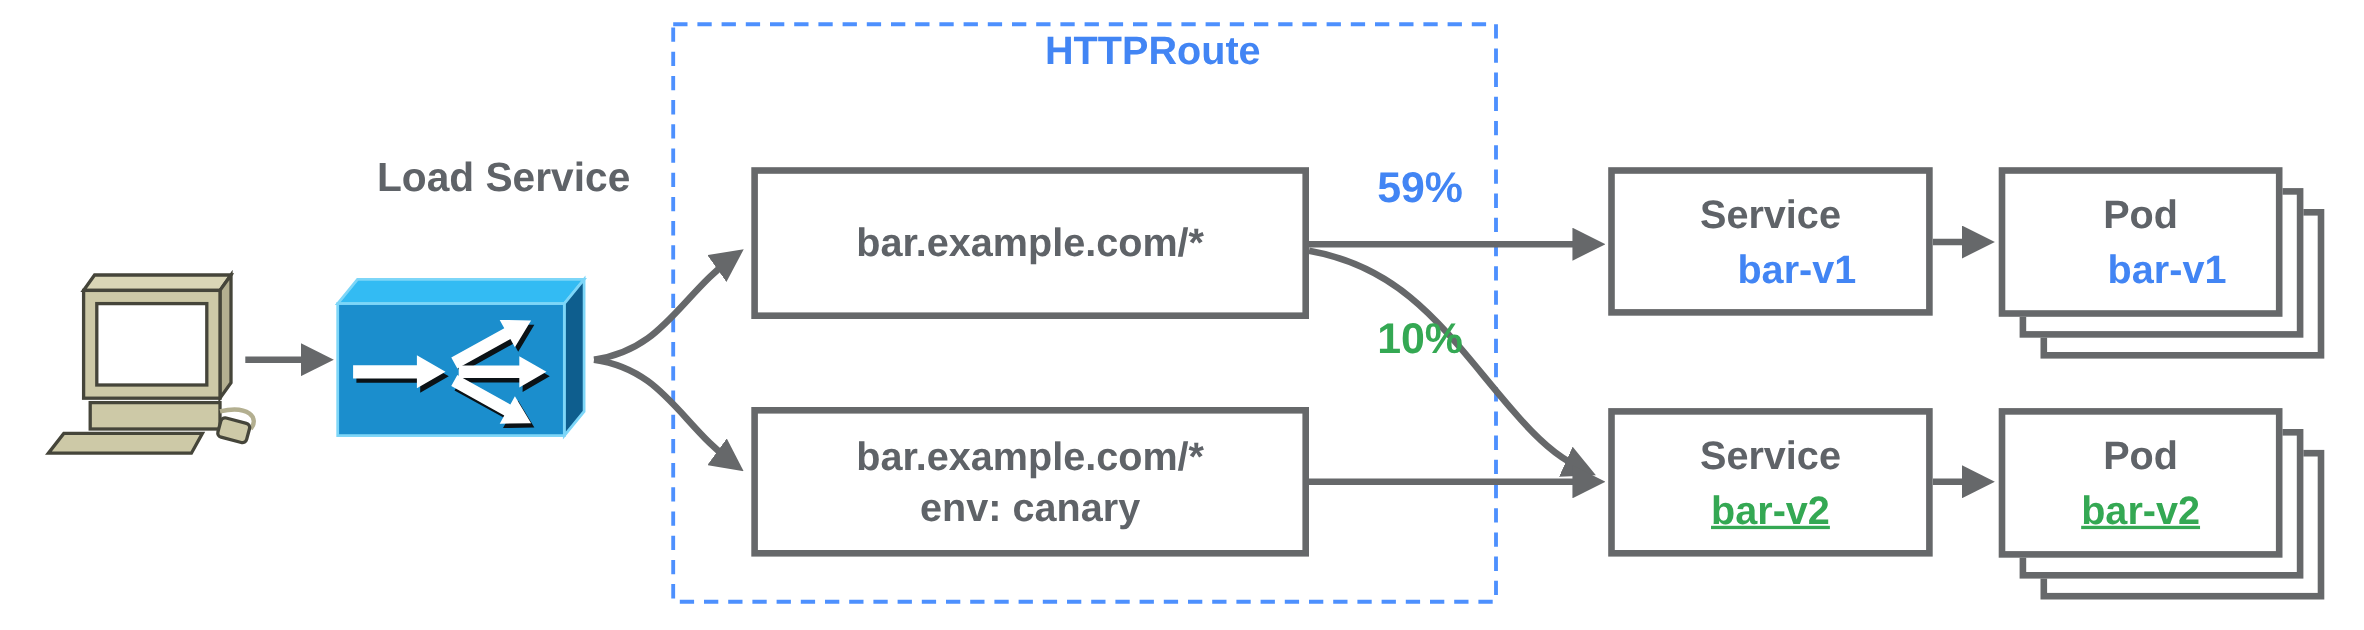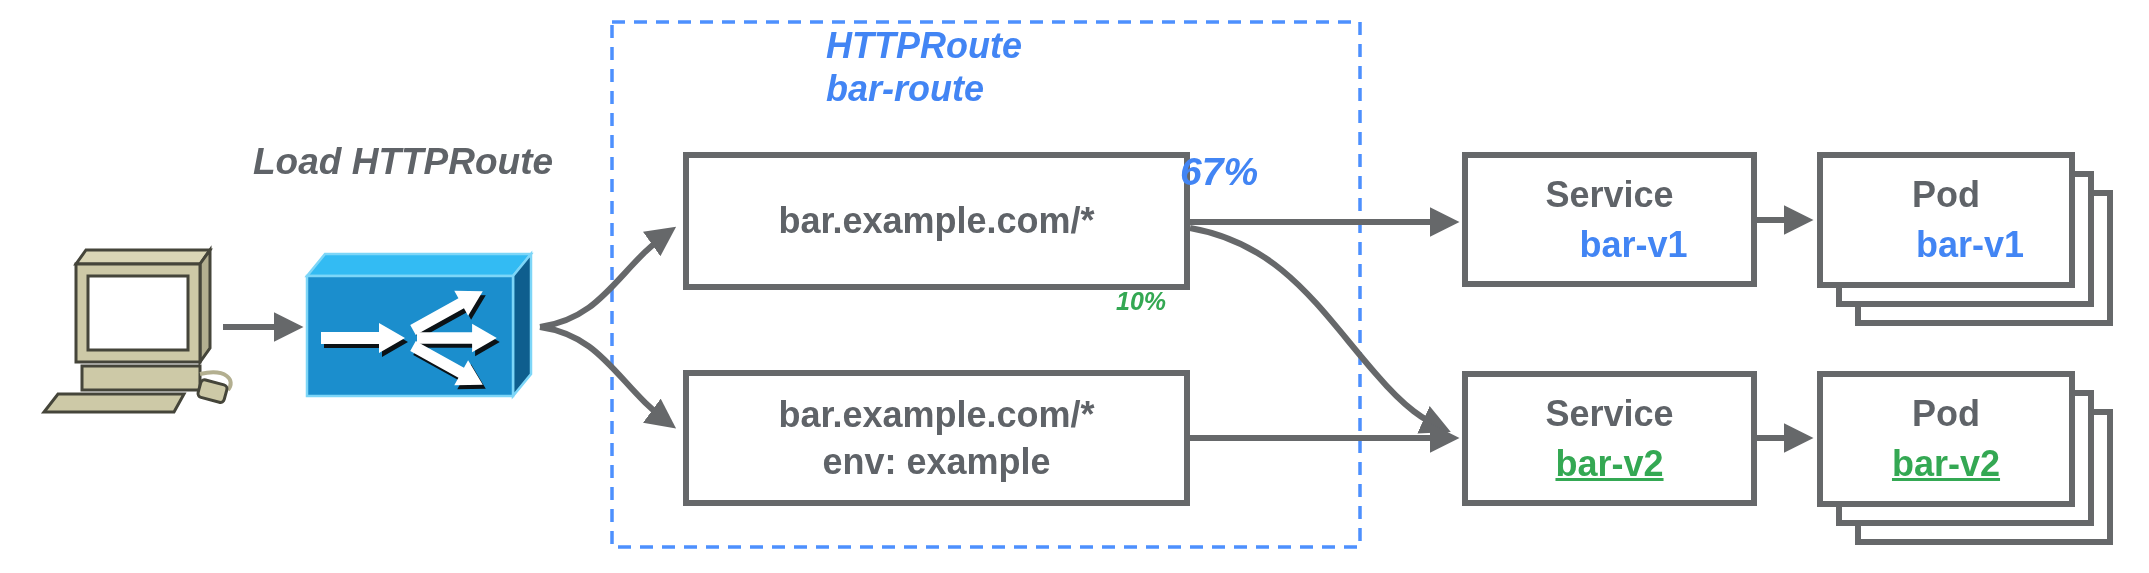--- a/index.html
+++ b/index.html
@@ -12,25 +12,25 @@
   body{background:#ffffff;font-family:"Liberation Sans",sans-serif;}
   .canvas{position:relative;width:2149px;height:573px;background:#fff;overflow:hidden;}
   .arrows{position:absolute;left:0;top:0;z-index:1;}
   .edge{stroke:var(--line);stroke-width:6;fill:none;}
   .ah{fill:var(--line);}
   .dashed-rect{fill:none;stroke:var(--route-border);stroke-width:3.5;stroke-dasharray:13 9;}
   .box{position:absolute;z-index:2;background:#fff;border:6px solid var(--line);
        display:flex;flex-direction:column;justify-content:center;align-items:center;
        font-weight:bold;font-size:36px;color:var(--gray-text);text-align:center;}
   .ghost{position:absolute;z-index:2;background:#fff;border:6px solid var(--line);}
-  .lbl{position:absolute;z-index:3;font-weight:bold;text-align:left;font-style:italic;}
+  .lbl{position:absolute;z-index:3;font-weight:bold;text-align:right;}
   .lbl-lb{left:253px;top:141px;width:320px;font-size:37px;color:var(--gray-text);}
   .lbl-route-title{left:826px;top:24px;width:320px;font-size:36px;line-height:43px;color:var(--blue);}
   .lbl-90{left:1180px;top:150px;width:150px;font-size:39px;color:var(--blue);}
-  .lbl-10{left:1116px;top:287px;width:150px;font-size:25px;color:var(--green);}
+  .lbl-10{left:1180px;top:287px;width:150px;font-size:39px;color:var(--green);}
   .box-route1{left:683px;top:152px;width:507px;height:138px;}
   .box-route2{left:683px;top:370px;width:507px;height:136px;line-height:47px;}
   .box-svc1{left:1462px;top:152px;width:295px;height:135px;line-height:50px;}
   .box-svc2{left:1462px;top:371px;width:295px;height:135px;line-height:50px;}
   .box-pod1{left:1817px;top:152px;width:258px;height:136px;line-height:50px;}
   .box-pod2{left:1817px;top:371px;width:258px;height:136px;line-height:50px;}
   .g1{left:1836px;top:171px;width:258px;height:136px;}
   .g2{left:1855px;top:190px;width:258px;height:136px;}
   .g3{left:1836px;top:390px;width:258px;height:136px;}
   .g4{left:1855px;top:409px;width:258px;height:136px;}
@@ -86,37 +86,36 @@
       <use href="#barrow" transform="translate(111,82) rotate(-29) scale(0.95)" fill="#0b1216"></use>
       <use href="#barrow" transform="translate(111,98) rotate(29) scale(0.95)" fill="#0b1216"></use>
 
       <use href="#barrow" transform="translate(16,86)" fill="#ffffff"></use>
       <use href="#barrow" transform="translate(112,86) scale(0.95)" fill="#ffffff"></use>
       <use href="#barrow" transform="translate(108,78) rotate(-29) scale(0.95)" fill="#ffffff"></use>
       <use href="#barrow" transform="translate(108,94) rotate(29) scale(0.95)" fill="#ffffff"></use>
     </g>
   </svg>
 
-  <div class="lbl lbl-lb">Load HTTPRoute</div>
+  <div class="lbl lbl-lb">Load Service</div>
 
   <div class="lbl lbl-route-title">
     <div>HTTPRoute</div>
-    <div>bar-route</div>
   </div>
 
-  <div class="lbl lbl-90">67%</div>
+  <div class="lbl lbl-90">59%</div>
   <div class="lbl lbl-10">10%</div>
 
   <div class="box box-route1">
     <div>bar.example.com/*</div>
   </div>
 
   <div class="box box-route2">
     <div>bar.example.com/*</div>
-    <div>env: example</div>
+    <div>env: canary</div>
   </div>
 
   <div class="box box-svc1">
     <div>Service</div>
     <div class="t-blue">bar-v1</div>
   </div>
 
   <div class="box box-svc2">
     <div>Service</div>
     <div class="t-green">bar-v2</div>

